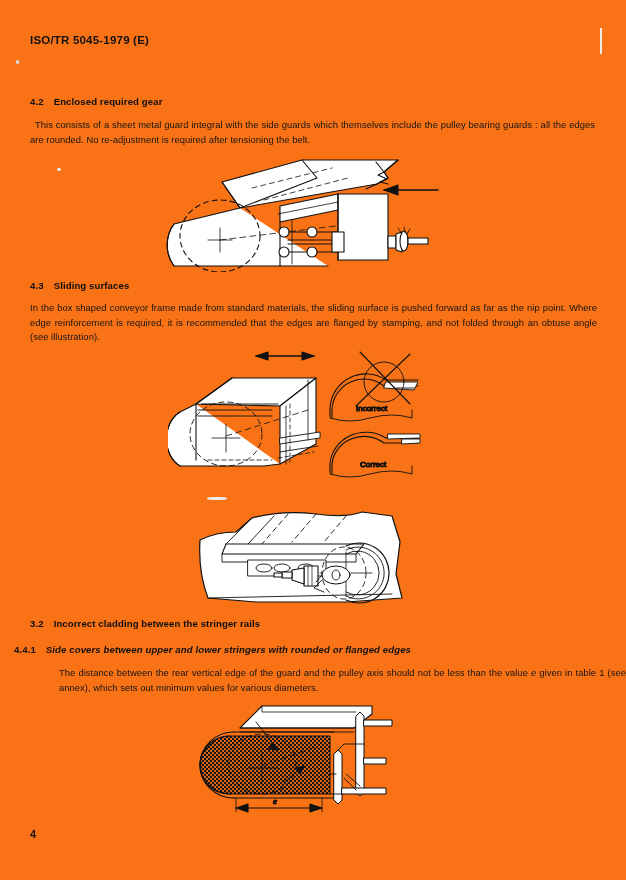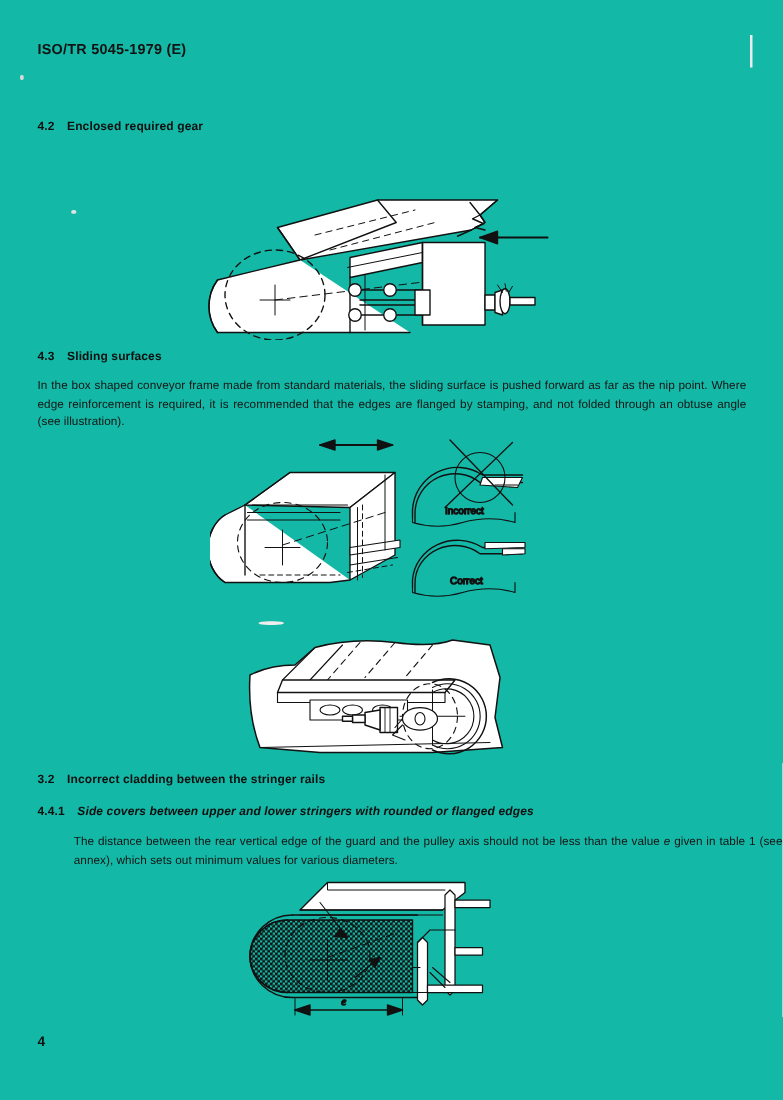--- a/index.html
+++ b/index.html
@@ -4,21 +4,21 @@
 <style>
   html, body {
     margin: 0;
     padding: 0;
     background: #ffffff;
   }
   .page {
     position: relative;
     width: 626px;
     height: 880px;
-    background: #14b8a6;
+    background: #f97316;
     overflow: hidden;
     font-family: "Liberation Sans", sans-serif;
     color: #111111;
     -webkit-font-smoothing: antialiased;
   }
 
   
   .doc-header {
     position: absolute;
     left: 30px;
@@ -102,20 +102,21 @@
 
   <div class="speck s1"></div>
   <div class="speck s2"></div>
   <div class="speck s3"></div>
   <div class="speck s4"></div>
 
   <div class="sec-head" style="left:30px; top:96px;">
     <span class="num">4.2</span><span class="txt">Enclosed required gear</span>
   </div>
 
+  <div class="para" style="left:30px; top:118px; width:565px;"><span class="indent"></span><span>This consists of a sheet metal guard integral with the side  guards which themselves include the pulley bearing guards : all the edges are rounded. No re-adjustment is required after tensioning the belt.</span></div>
 
   <div class="fig" style="left:152px; top:148px;">
     <svg width="290" height="124" viewBox="0 0 290 124" fill="none" stroke="#111" stroke-width="1.1" stroke-linejoin="round" stroke-linecap="round">
 
       <path d="M70 34 L150 12 L246 12 L232 24 L236 30 L225 36 L88 60 Z" fill="#fff"></path>
       <path d="M70 34 L88 60"></path>
       <path d="M150 12 L165 30 L88 60"></path>
       <path d="M246 12 L232 24 L236 30 L225 36"></path>
       <path d="M225 36 L214 41"></path>
 
@@ -274,21 +275,21 @@
       <path d="M126 78 L118 86 L128 90" stroke-width="0.9"></path>
 
       <path d="M12 96 L196 92" stroke-width="0.9"></path>
     </svg>
   </div>
 
   <div class="sec-head" style="left:30px; top:618px;">
     <span class="num">3.2</span><span class="txt">Incorrect cladding between the stringer rails</span>
   </div>
 
-  <div class="sec-head italic" style="left:30px; top:644px;text-align:right;">
+  <div class="sec-head italic" style="left:14px; top:644px;text-align:right;">
     <span class="num">4.4.1</span><span class="txt">Side covers between upper and lower stringers with rounded or flanged edges</span>
   </div>
 
   <div class="para" style="left:30px; top:666px; width:567px;margin-left:29px;"><span>The distance between the rear vertical edge of the guard and the pulley axis should not be less than the value </span><i>e</i><span> given in table 1 (see annex), which sets out minimum values for various diameters.</span></div>
 
   <div class="fig" style="left:196px; top:698px;">
     <svg width="220" height="118" viewBox="0 0 220 118" fill="none" stroke="#111" stroke-width="1.1" stroke-linejoin="round" stroke-linecap="round">
       <defs>
         <pattern id="stipple" width="4" height="4" patternUnits="userSpaceOnUse">
           <circle cx="1" cy="1" r="0.75" fill="#444"></circle>

